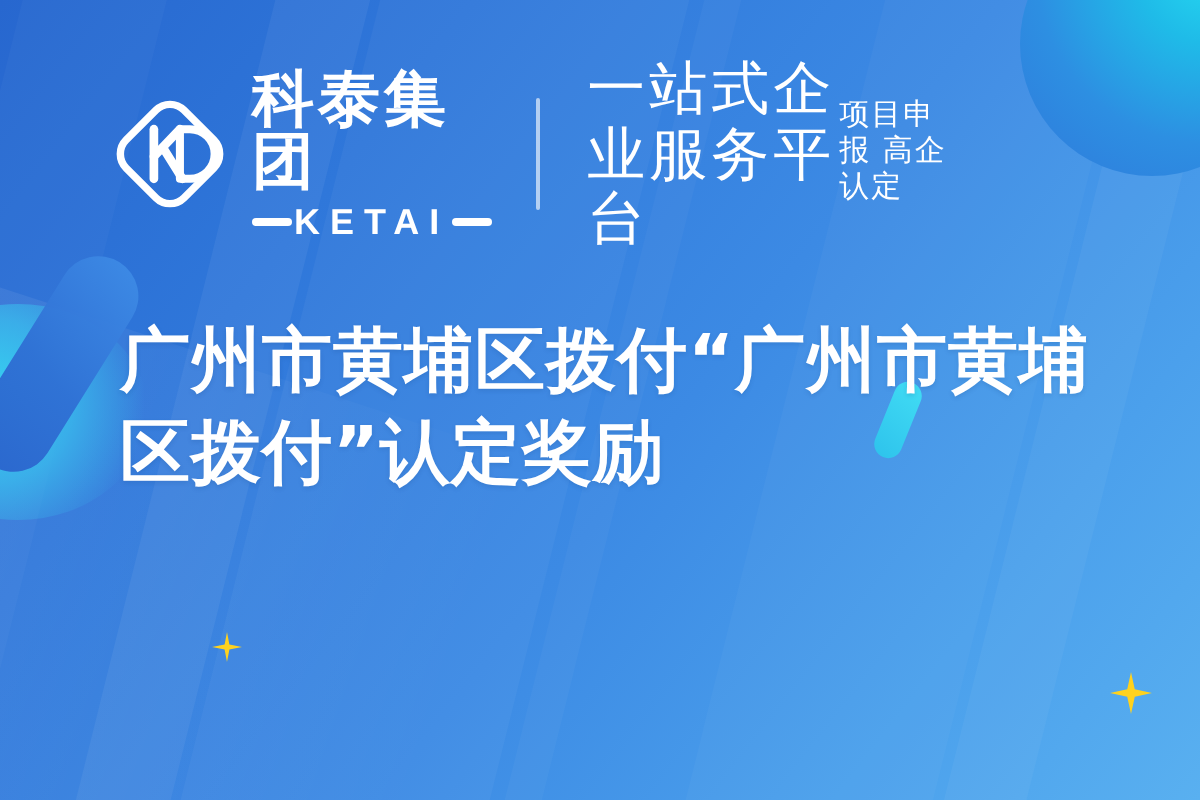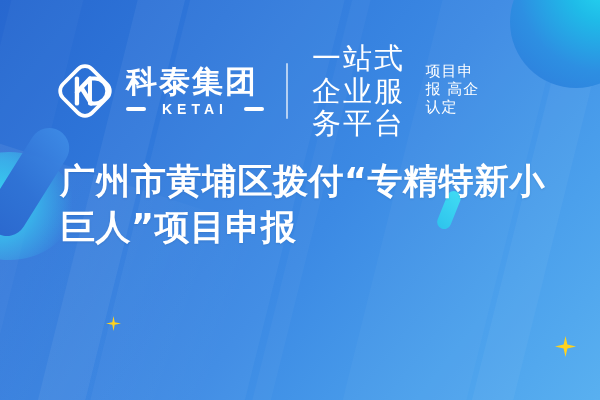--- a/index.html
+++ b/index.html
@@ -58,36 +58,36 @@
   }
   .star.s-small::before,.star.s-small::after{display:none;}
   .star.s-big{
     left:555px;top:336px;width:21px;height:21px;
     clip-path:polygon(50% 0%,59% 41%,100% 50%,59% 59%,50% 100%,41% 59%,0% 50%,41% 41%);
   }
   .star.s-big::before,.star.s-big::after{display:none;}
 
   
   #header-row{
-    position:absolute;left:0;top:48px;width:480px;height:86px;
+    position:absolute;left:0;top:34px;width:480px;height:86px;
     display:flex;align-items:center;
   }
   #brand-lockup{display:flex;align-items:center;margin-left:54px;}
 
   .logo-mark{width:62px;height:62px;flex:none;}
   .brand-words{margin-left:10px;display:flex;flex-direction:column;justify-content:center;}
   .brand-cn{
     color:#fff;font-size:31px;font-weight:bold;letter-spacing:2px;line-height:1;
     font-family:"DejaVu Sans","Liberation Sans",sans-serif;
   }
   .brand-en-row{display:flex;align-items:center;margin-top:5px;}
   .brand-rule{width:20px;height:4px;background:#fff;border-radius:2px;}
   .brand-en{
-    color:#fff;font-size:14px;font-weight:bold;letter-spacing:5px;
-    margin:0 16px;line-height:1;
+    color:#fff;font-size:18px;font-weight:bold;letter-spacing:5px;
+    margin:0 1px;line-height:1;
   }
 
   .divider{
     width:2px;height:56px;background:rgba(255,255,255,.62);
     margin-left:22px;margin-right:24px;border-radius:1px;flex:none;
   }
 
   .tagline{display:flex;flex-direction:row;justify-content:center;}
   .tagline-main{
     color:#fff;font-size:29px;letter-spacing:2px;line-height:1.12;
@@ -151,15 +151,15 @@
     </div>
 
     <div class="divider"></div>
 
     <div class="tagline">
       <div class="tagline-main">一站式企业服务平台</div>
       <div class="tagline-sub">项目申报 高企认定</div>
     </div>
   </div>
 
-  <div id="main-title">广州市黄埔区拨付“专精特新小巨人”项目申报</div>
+  <div id="main-title">广州市黄埔区拨付“广州市黄埔区拨付”认定奖励</div>
 
 </div>
 
 </body></html>

